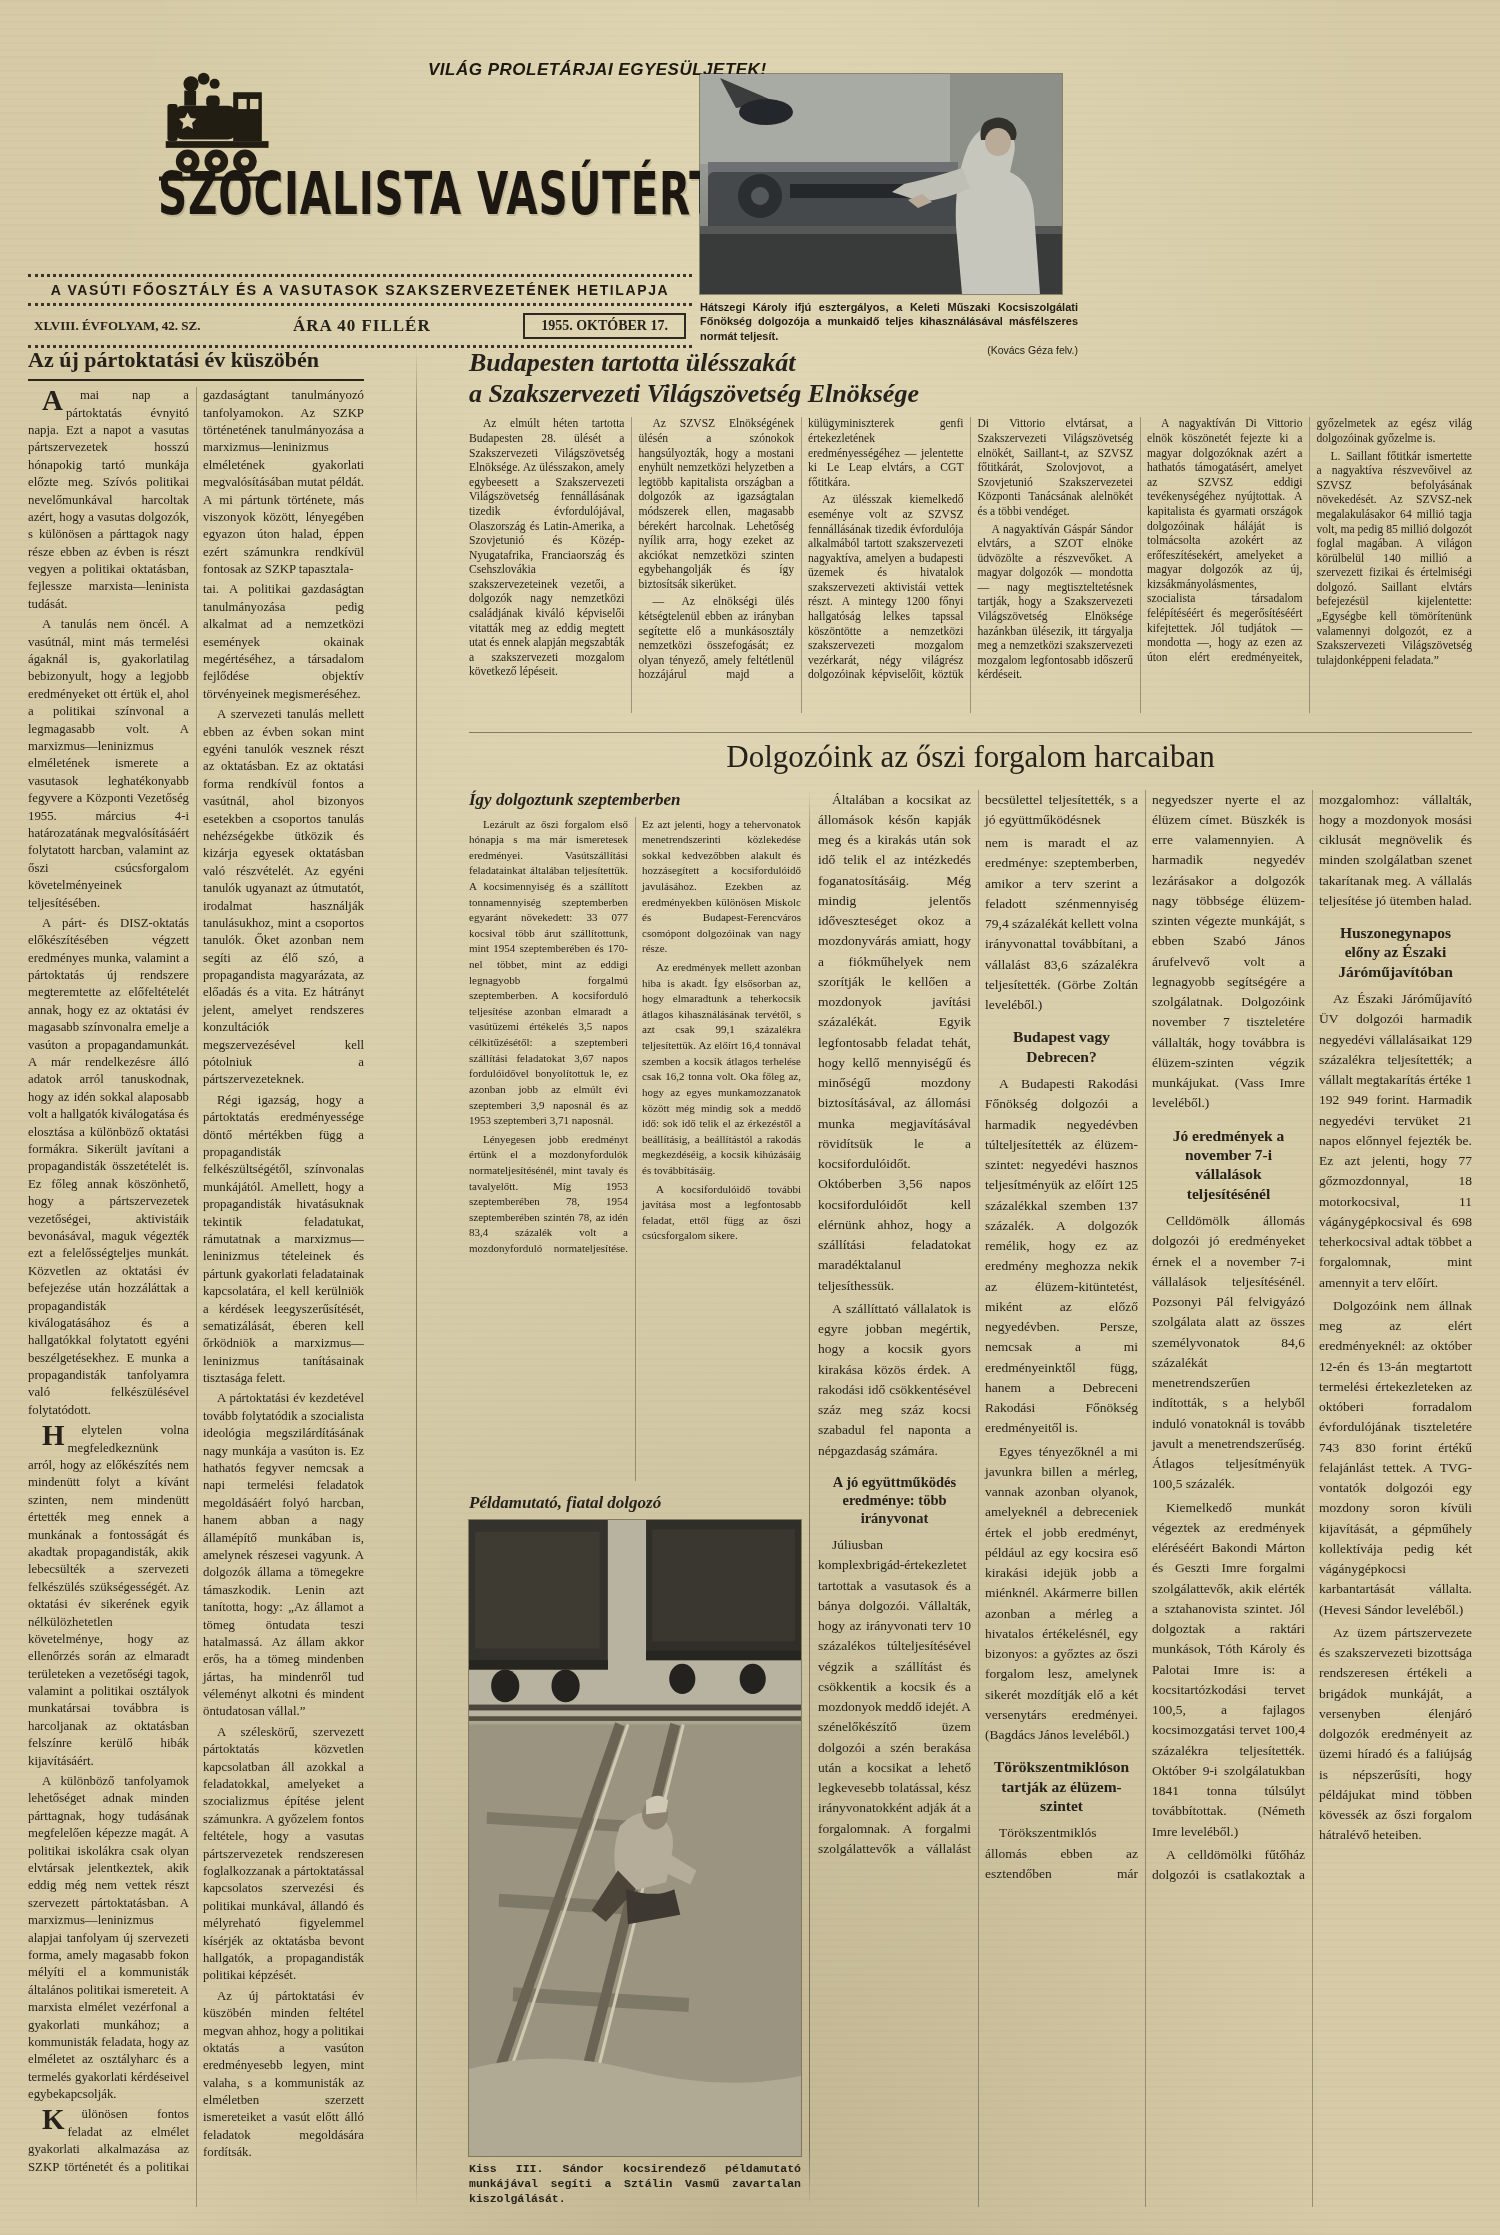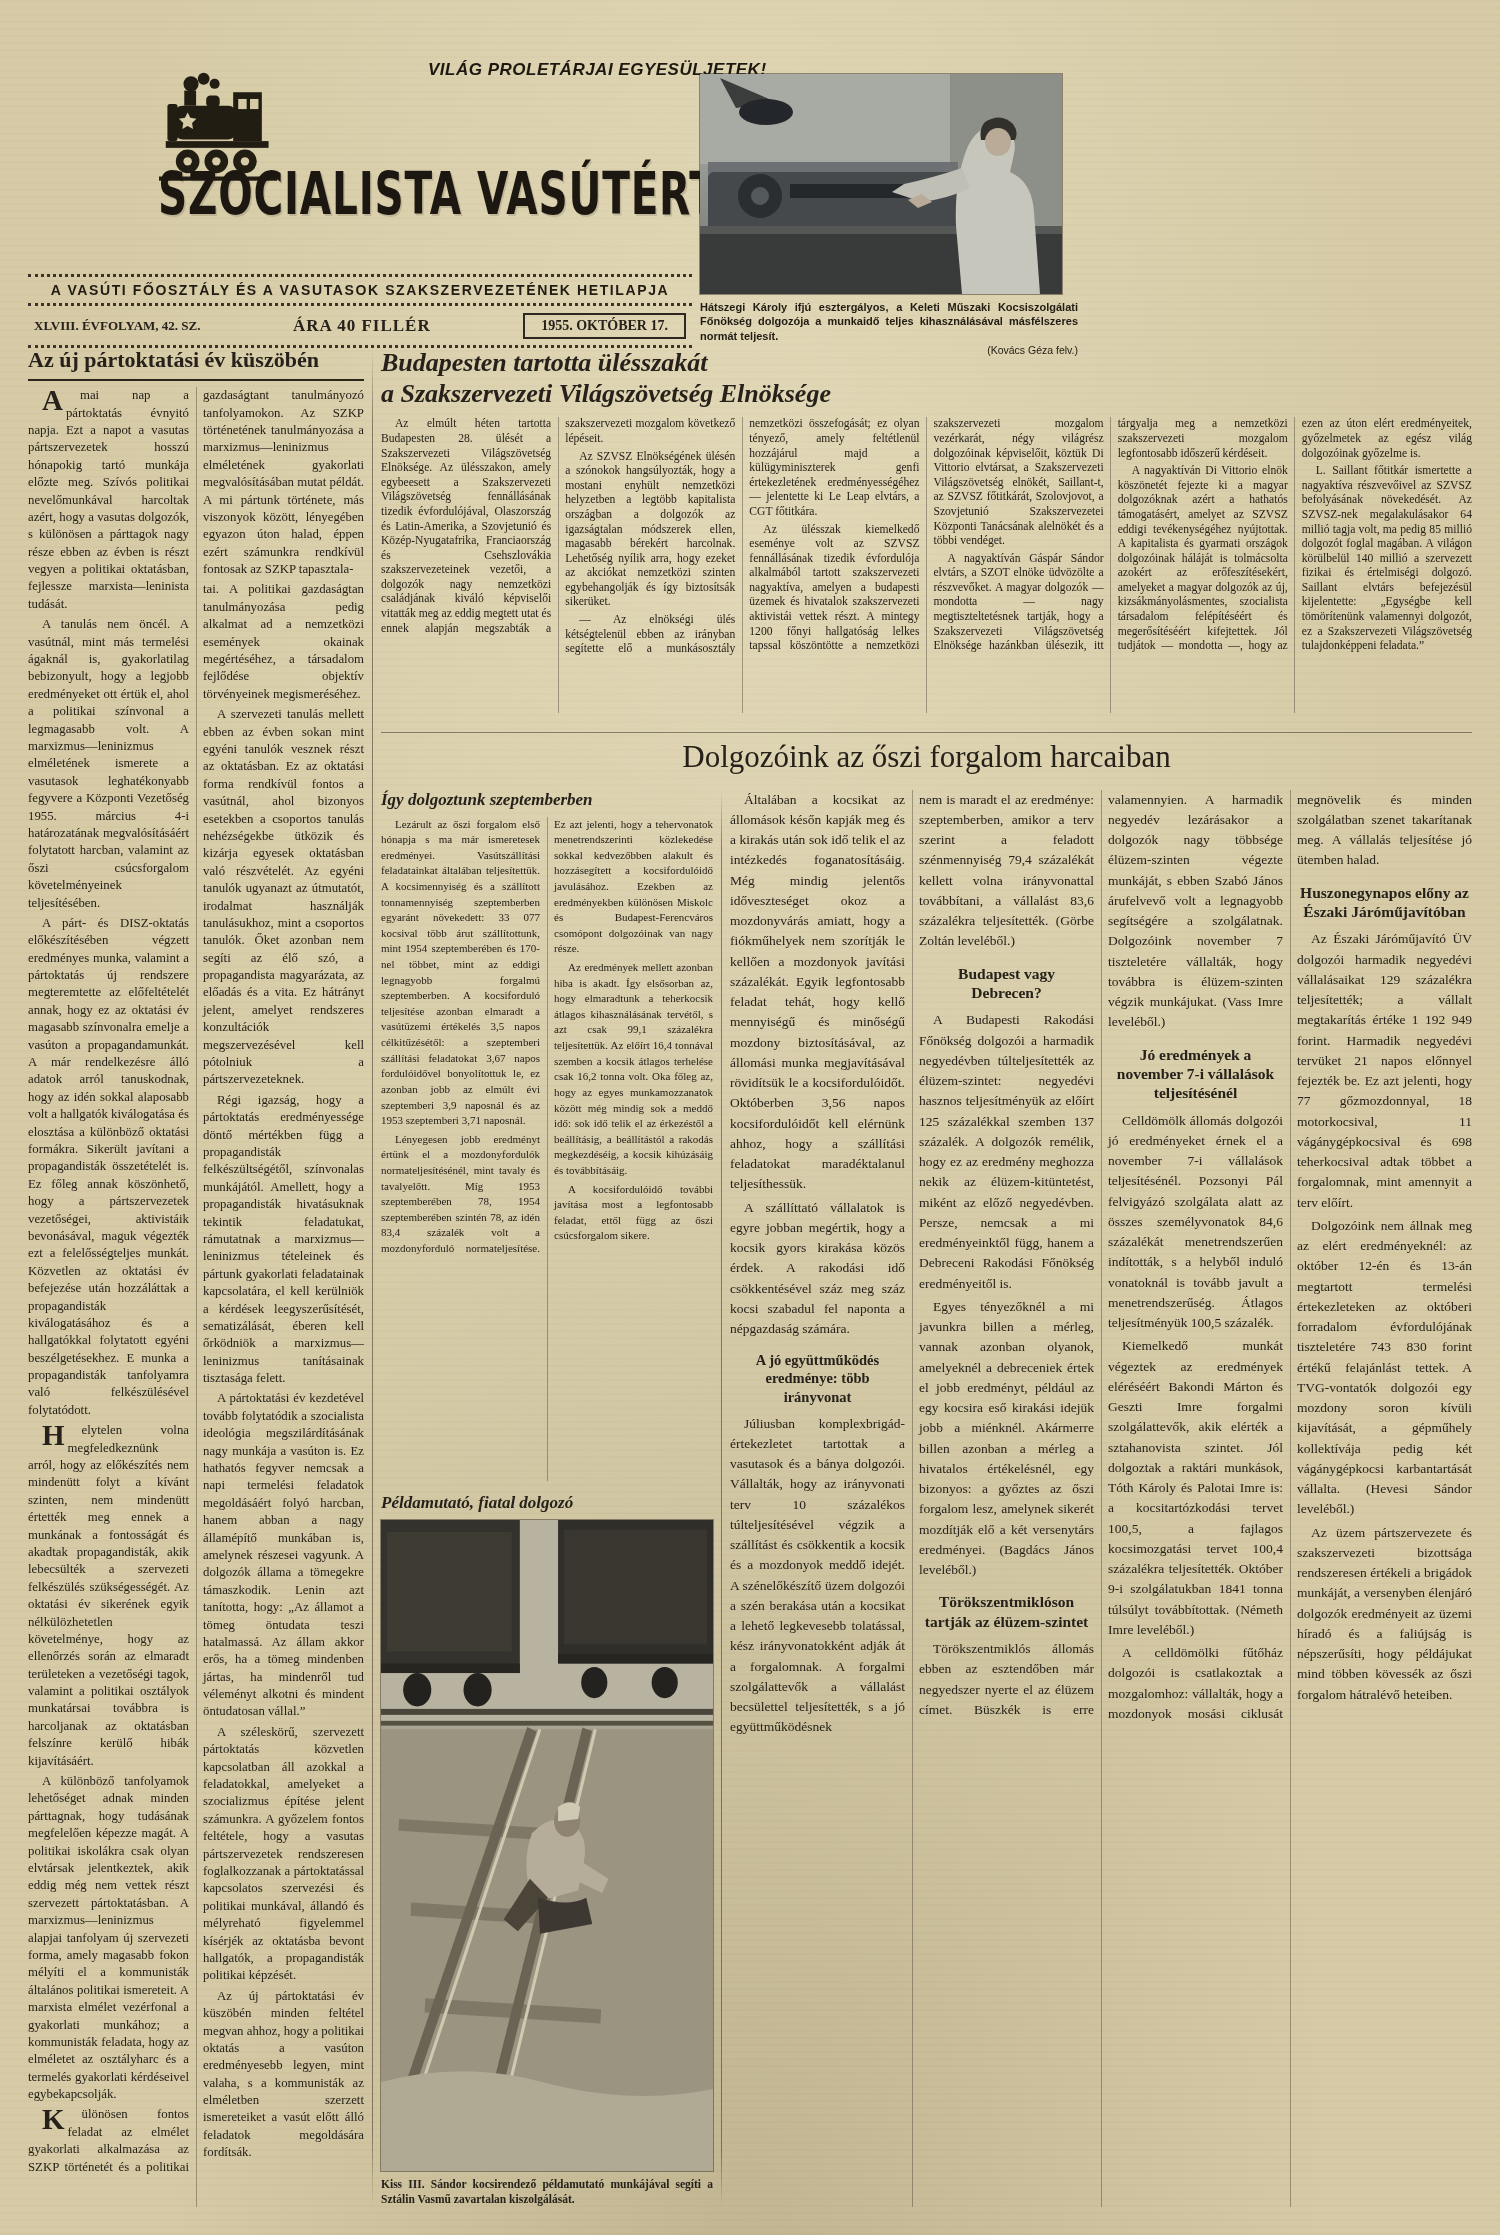--- a/index.html
+++ b/index.html
@@ -40,21 +40,21 @@
   .info-price{font-weight:bold;font-size:17px;letter-spacing:1px;}
   .date-box{border:2px solid #2e2920;padding:3px 16px;font-weight:bold;font-size:14px;}
   .photo-lathe{position:absolute;left:672px;top:22px;width:362px;height:220px;
     box-shadow:0 0 0 1px rgba(40,35,25,.45);}
   .photo-lathe svg{width:100%;height:100%;display:block;}
   .photo-caption-block{position:absolute;left:672px;top:248px;width:378px;
     font-family:"Liberation Sans",sans-serif;font-weight:bold;font-size:11px;
     line-height:1.3;text-align:justify;color:#211c13;}
   .credit{display:block;text-align:right;font-weight:normal;font-size:10.5px;margin-top:1px;}
   
-  .body{position:absolute;top:348px;left:28px;right:28px;bottom:28px;display:flex;}
+  .body{position:absolute;top:348px;left:28px;right:28px;bottom:28px;display:flex;gap:44px;}
   .vrule{width:1px;margin:0 8px;flex:0 0 1px;
     background:linear-gradient(rgba(58,52,40,0),rgba(58,52,40,.55) 4%,rgba(58,52,40,.55) 96%,rgba(58,52,40,0));}
   .cols{column-gap:14px;column-rule:1px solid rgba(58,52,40,.4);
     text-align:justify;hyphens:auto;overflow:hidden;}
   .cols p{margin:0 0 3px;text-indent:14px;}
   .cols .noindent{text-indent:0;}
   .dropcap::first-letter{float:left;font-size:29px;line-height:.82;font-weight:bold;padding:2px 3px 0 0;}
   .flow-subhead{text-align:center;font-weight:bold;font-size:15.5px;line-height:1.25;
     margin:12px 2px 8px;break-inside:avoid;}
   .flow-subhead-sm{font-size:14.5px;}
@@ -73,21 +73,21 @@
     border-top:1px solid rgba(58,52,40,.55);margin-top:6px;padding-top:6px;}
   .autumn-head{margin:2px 0 16px;text-align:center;font-weight:normal;font-size:31px;line-height:1.05;}
   .autumn-body{flex:1;display:flex;min-height:0;}
   .autumn-left{width:332px;flex:0 0 332px;display:flex;flex-direction:column;}
   .autumn-left h3{margin:0 0 7px;text-align:left;font-weight:bold;font-style:italic;font-size:17px;}
   .autumn-left-cols{columns:2;height:664px;flex:0 0 664px;font-size:11px;line-height:1.42;}
   .exemplary{flex:1;display:flex;flex-direction:column;margin-top:12px;min-height:0;}
   .ex-head{margin:0 0 9px;text-align:center;font-weight:bold;font-style:italic;font-size:23px;}
   .photo-rail{flex:1;box-shadow:0 0 0 1px rgba(40,35,25,.45);min-height:0;}
   .photo-rail svg{width:100%;height:100%;display:block;}
-  .rail-caption{margin:6px 0 0;font-family:Liberation Serif, serif;font-weight:bold;
+  .rail-caption{margin:6px 0 0;font-family:Liberation Mono, monospace;font-weight:bold;
     font-size:11.5px;line-height:1.3;text-align:justify;}
   .autumn-right{flex:1;min-width:0;}
   .autumn-right-cols{columns:4;height:100%;font-size:13.5px;line-height:1.5;}
 </style>
 </head>
 <body>
 
 <div class="page">
 
   <header class="header">

